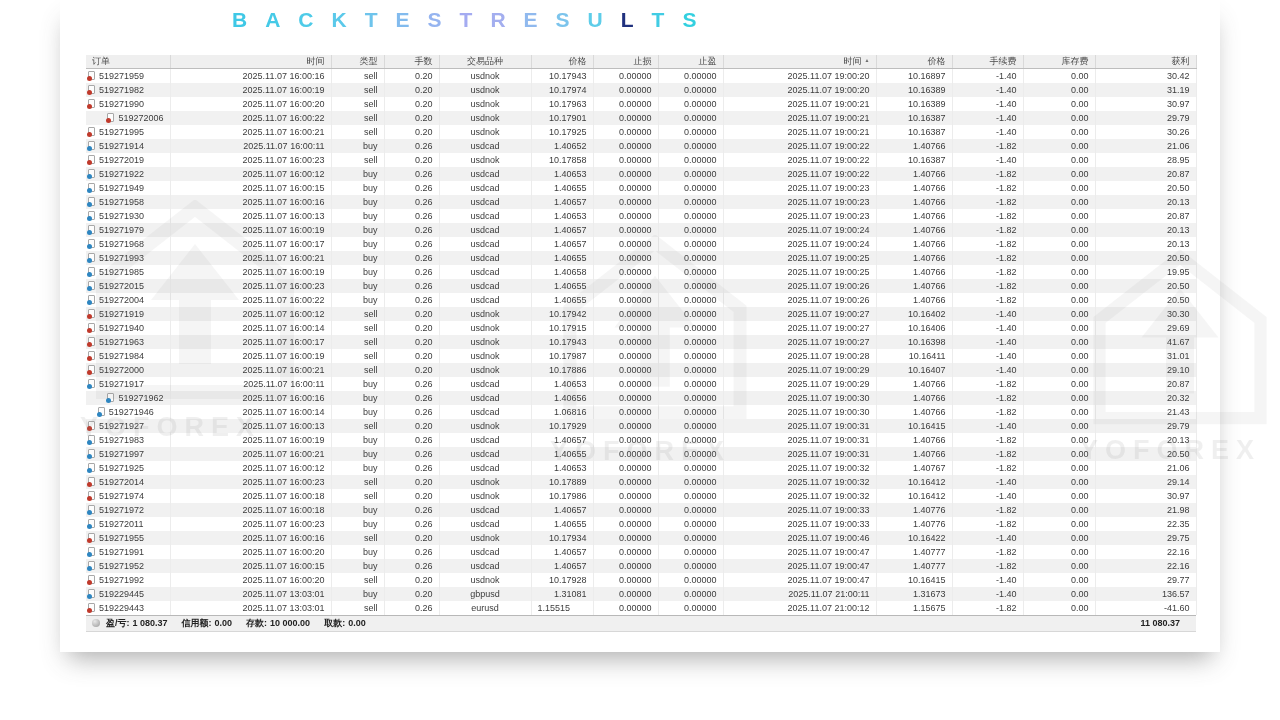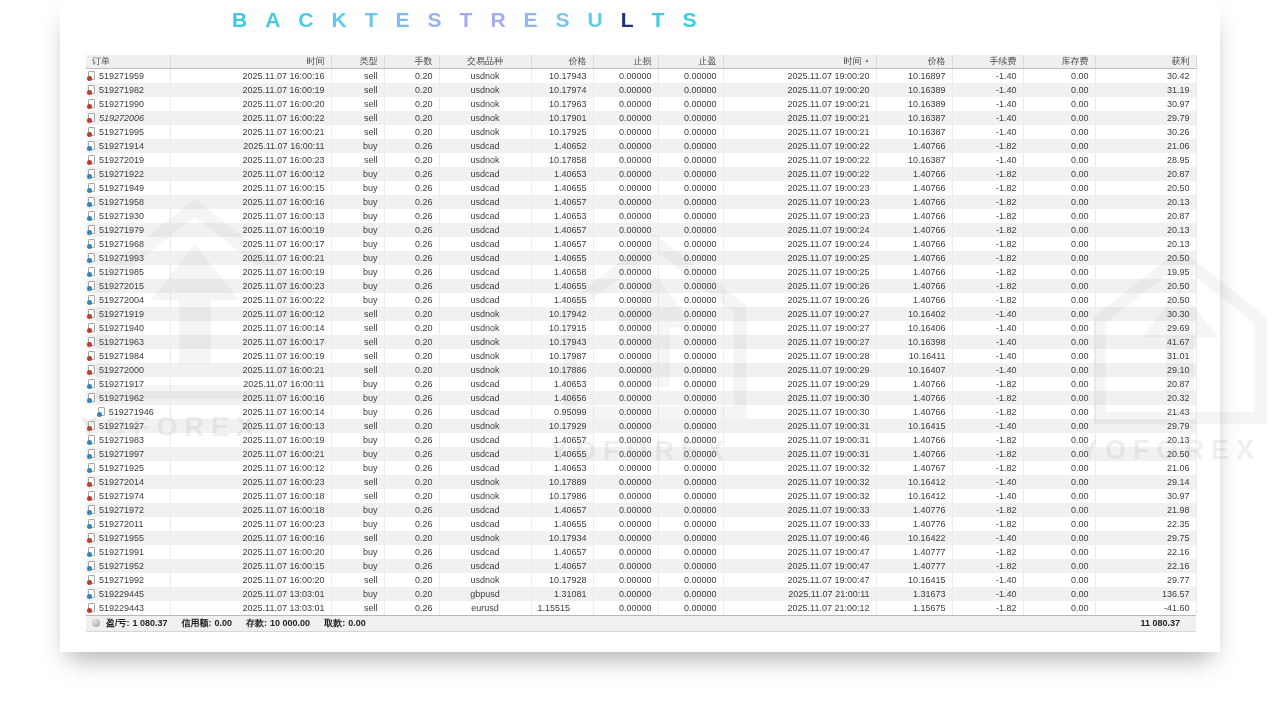--- a/index.html
+++ b/index.html
@@ -137,21 +137,21 @@
             <td style="text-align: right;">10.17963</td>
             <td style="text-align: right;">0.00000</td>
             <td style="text-align: right;">0.00000</td>
             <td style="text-align: right;">2025.11.07 19:00:21</td>
             <td style="text-align: right;">10.16389</td>
             <td style="text-align: right;">-1.40</td>
             <td style="text-align: right;">0.00</td>
             <td style="text-align: right;">30.97</td>
           </tr>
           <tr class="alt">
-            <td class="order-cell" style="text-align: left; font-style: italic;"><span class="order-icon"><span class="order-icon-dot" style="background: rgb(192, 57, 43);"></span></span>519272006</td>
+            <td class="order-cell" style="text-align: right;"><span class="order-icon"><span class="order-icon-dot" style="background: rgb(192, 57, 43);"></span></span>519272006</td>
             <td style="text-align: right;">2025.11.07 16:00:22</td>
             <td style="text-align: right;">sell</td>
             <td style="text-align: right;">0.20</td>
             <td style="text-align: center;">usdnok</td>
             <td style="text-align: right;">10.17901</td>
             <td style="text-align: right;">0.00000</td>
             <td style="text-align: right;">0.00000</td>
             <td style="text-align: right;">2025.11.07 19:00:21</td>
             <td style="text-align: right;">10.16387</td>
             <td style="text-align: right;">-1.40</td>
@@ -437,41 +437,41 @@
             <td style="text-align: right;">1.40653</td>
             <td style="text-align: right;">0.00000</td>
             <td style="text-align: right;">0.00000</td>
             <td style="text-align: right;">2025.11.07 19:00:29</td>
             <td style="text-align: right;">1.40766</td>
             <td style="text-align: right;">-1.82</td>
             <td style="text-align: right;">0.00</td>
             <td style="text-align: right;">20.87</td>
           </tr>
           <tr class="alt">
-            <td class="order-cell" style="text-align: left;"><span class="order-icon"><span class="order-icon-dot" style="background: rgb(46, 134, 193);"></span></span>519271962</td>
+            <td class="order-cell" style="text-align: right;"><span class="order-icon"><span class="order-icon-dot" style="background: rgb(46, 134, 193);"></span></span>519271962</td>
             <td style="text-align: right;">2025.11.07 16:00:16</td>
             <td style="text-align: right;">buy</td>
             <td style="text-align: right;">0.26</td>
             <td style="text-align: center;">usdcad</td>
             <td style="text-align: right;">1.40656</td>
             <td style="text-align: right;">0.00000</td>
             <td style="text-align: right;">0.00000</td>
             <td style="text-align: right;">2025.11.07 19:00:30</td>
             <td style="text-align: right;">1.40766</td>
             <td style="text-align: right;">-1.82</td>
             <td style="text-align: right;">0.00</td>
             <td style="text-align: right;">20.32</td>
           </tr>
           <tr>
             <td class="order-cell" style="text-align: center;"><span class="order-icon"><span class="order-icon-dot" style="background: rgb(46, 134, 193);"></span></span>519271946</td>
             <td style="text-align: right;">2025.11.07 16:00:14</td>
             <td style="text-align: right;">buy</td>
             <td style="text-align: right;">0.26</td>
             <td style="text-align: center;">usdcad</td>
-            <td style="text-align: right;">0.95099</td>
+            <td style="text-align: right;">1.06816</td>
             <td style="text-align: right;">0.00000</td>
             <td style="text-align: right;">0.00000</td>
             <td style="text-align: right;">2025.11.07 19:00:30</td>
             <td style="text-align: right;">1.40766</td>
             <td style="text-align: right;">-1.82</td>
             <td style="text-align: right;">0.00</td>
             <td style="text-align: right;">21.43</td>
           </tr>
           <tr class="alt">
             <td class="order-cell" style="text-align: left;"><span class="order-icon"><span class="order-icon-dot" style="background: rgb(192, 57, 43);"></span></span>519271927</td>

